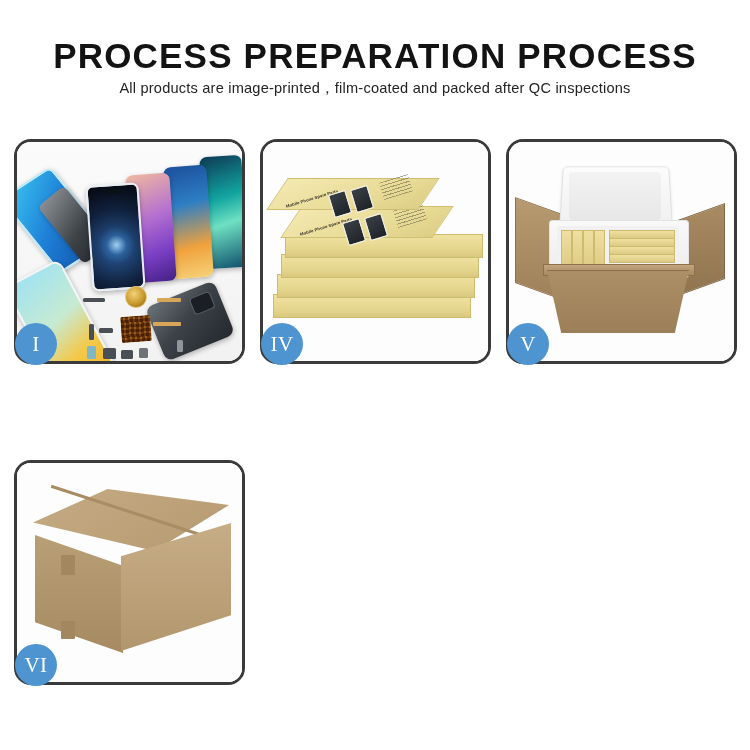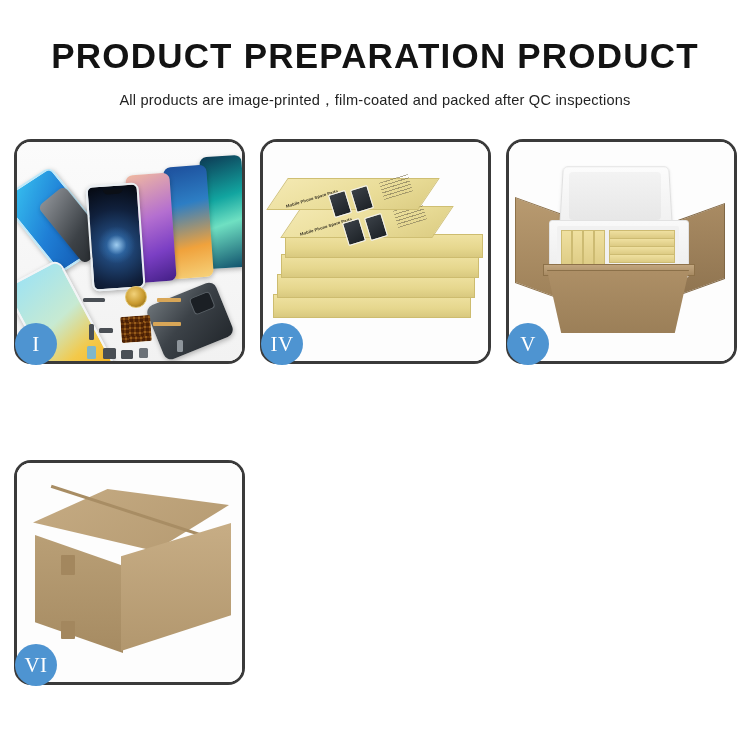--- a/index.html
+++ b/index.html
@@ -16,21 +16,21 @@
   .header{padding-top:38px;text-align:center;}
   .title{
     font-size:35px;
     font-weight:bold;
     letter-spacing:1.2px;
     color:#131313;
     line-height:1.05;
     white-space:nowrap;
   }
   .subtitle{
-    margin-top:16px;
+    margin-top:4px;
     font-size:14.6px;
     color:#232323;
     letter-spacing:.2px;
     white-space:nowrap;
   }
 
   
   .grid{
     position:absolute;
     left:14px; top:139px;
@@ -329,21 +329,21 @@
   .c6-tape{
     position:absolute;background:#a3875e;border-radius:1px;
   }
 </style>
 </head>
 <body>
 
 <div class="page">
 
   <div class="header">
-    <div class="title">PRODUCT PREPARATION PRODUCT</div>
+    <div class="title">PROCESS PREPARATION PROCESS</div>
     <div class="subtitle">All products are image-printed，film-coated and packed after QC inspections</div>
   </div>
 
   <div class="grid">
 
     <div class="panel">
       <div class="panel-clip">
         <div class="p1-bg"></div>
 
         <div class="phone ph-a"></div>

